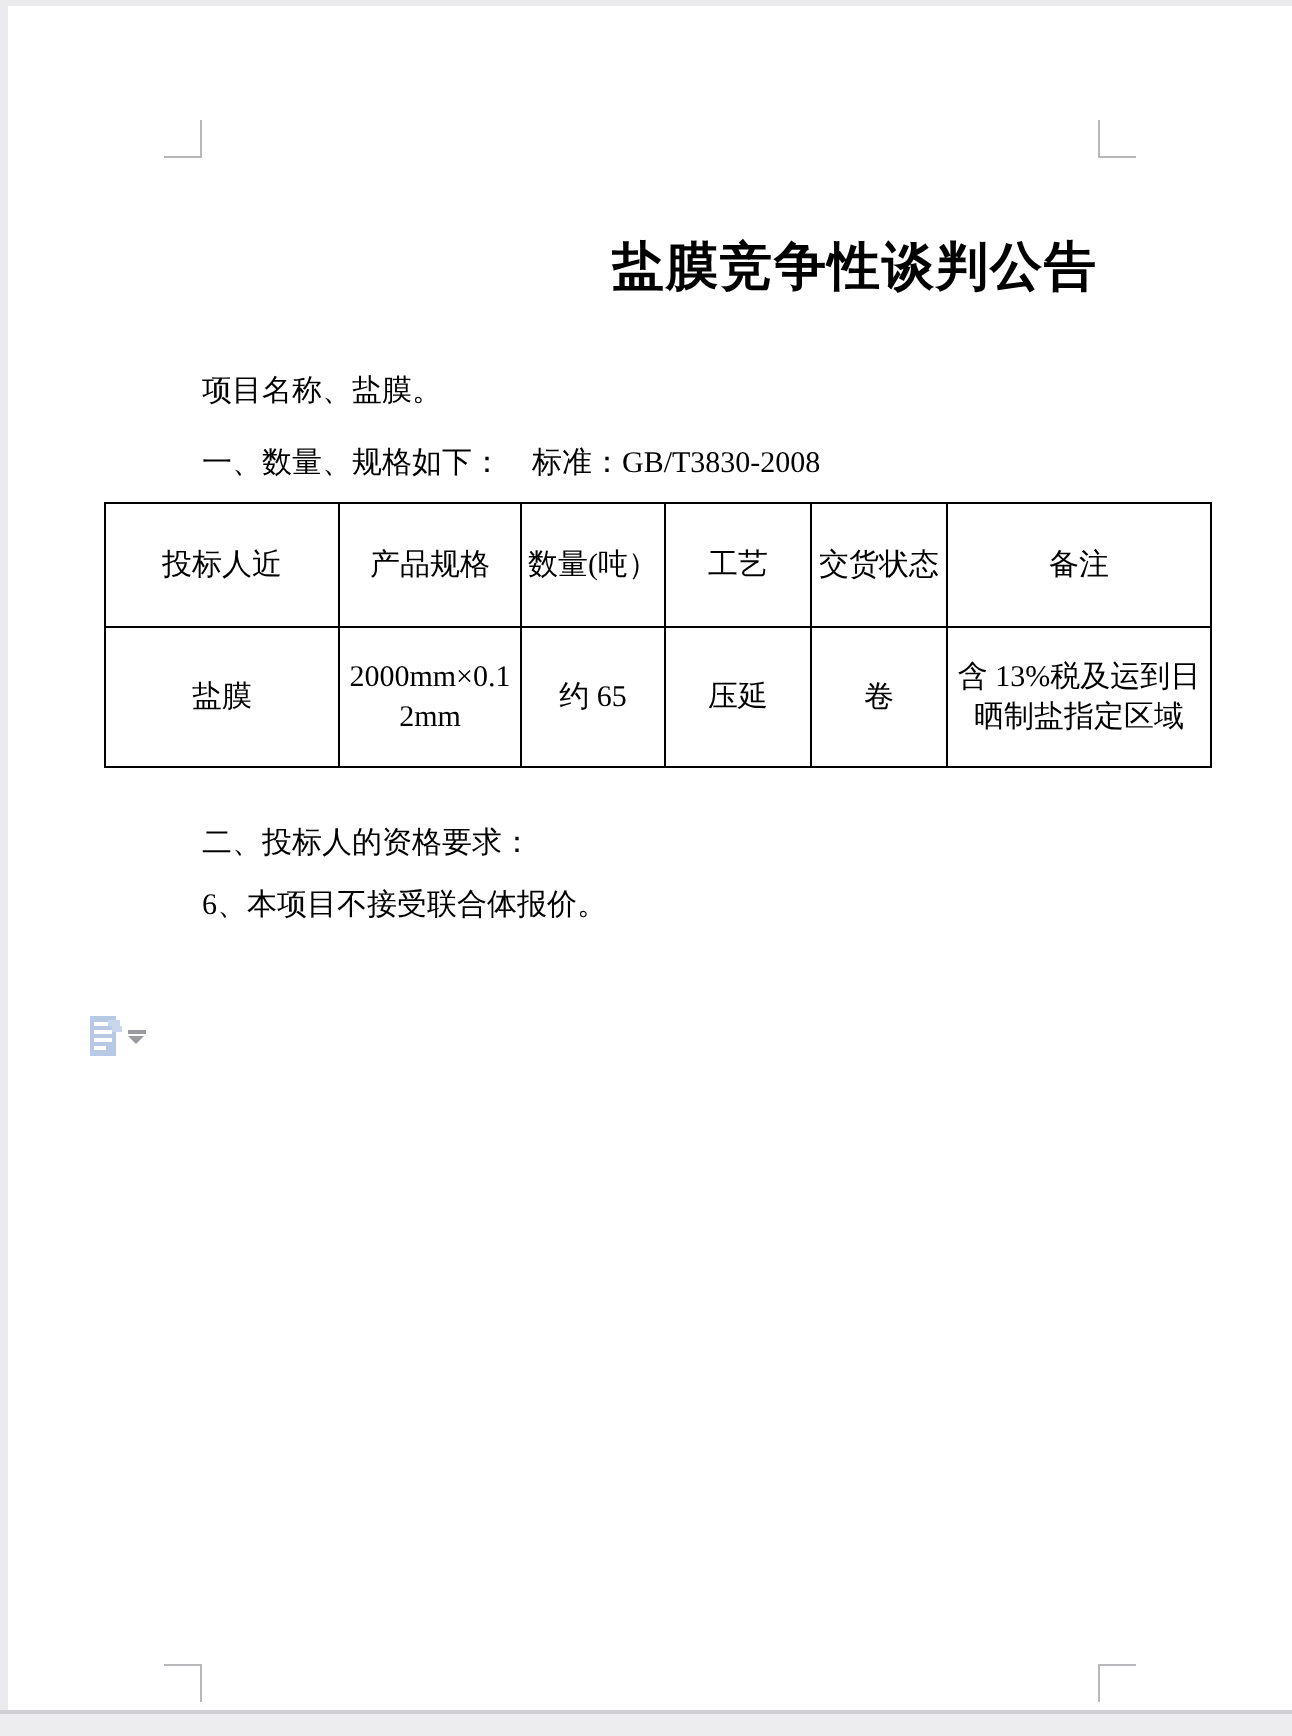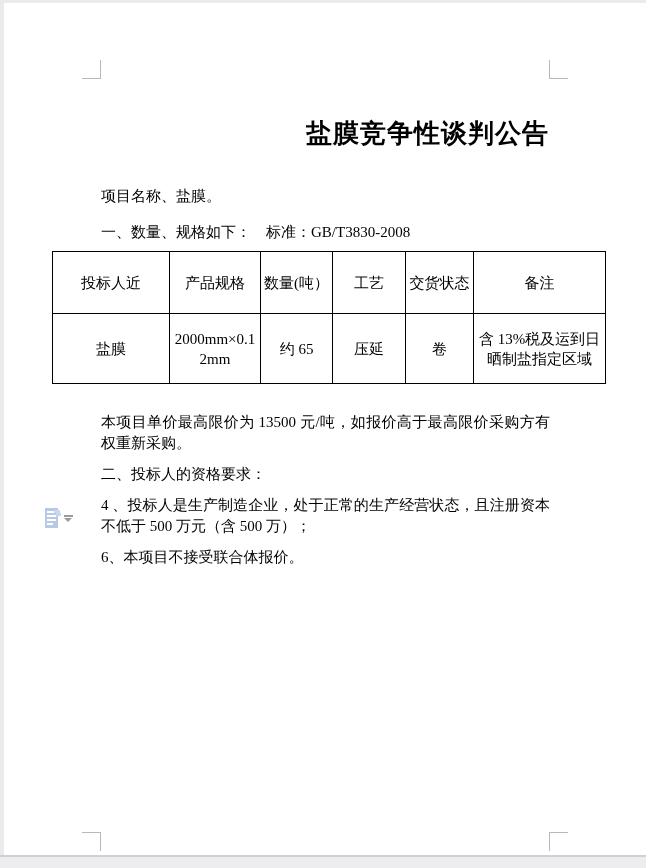--- a/index.html
+++ b/index.html
@@ -113,23 +113,21 @@
     <td class="c-spec">2000mm×0.12mm</td>
     <td>约 65</td>
     <td>压延</td>
     <td>卷</td>
     <td class="c-note">含 13%税及运到日晒制盐指定区域</td>
   </tr>
 </tbody>
   </table>
 
 <div class="body-text">
-  <p>本项目单价最高限价为 13500 元/吨，如报价高于最高限价采购方有权重新采购。</p>
   <p>二、投标人的资格要求：</p>
-  <p>4 、投标人是生产制造企业，处于正常的生产经营状态，且注册资本不低于 500 万元（含 500 万）；</p>
   <p>6、本项目不接受联合体报价。</p>
 </div>
 
 <div class="margin-doc-icon">
   <svg width="19" height="23" viewBox="0 0 19 23">
     <rect x="1" y="1" width="13" height="20" fill="#b7c9e4"></rect>
     <rect x="10" y="3" width="6" height="3" fill="#c9d7ea"></rect>
     <rect x="12" y="6" width="5" height="3" fill="#c9d7ea"></rect>
     <rect x="3" y="4" width="7" height="2" fill="#ffffff"></rect>
     <rect x="3" y="8" width="9" height="2" fill="#ffffff"></rect>

